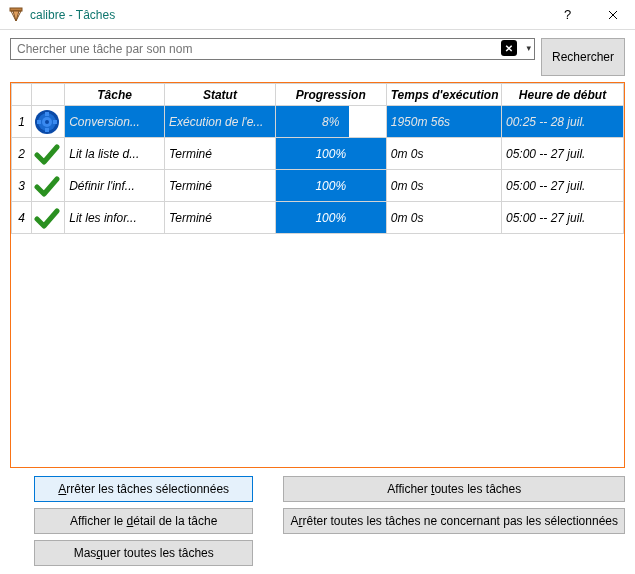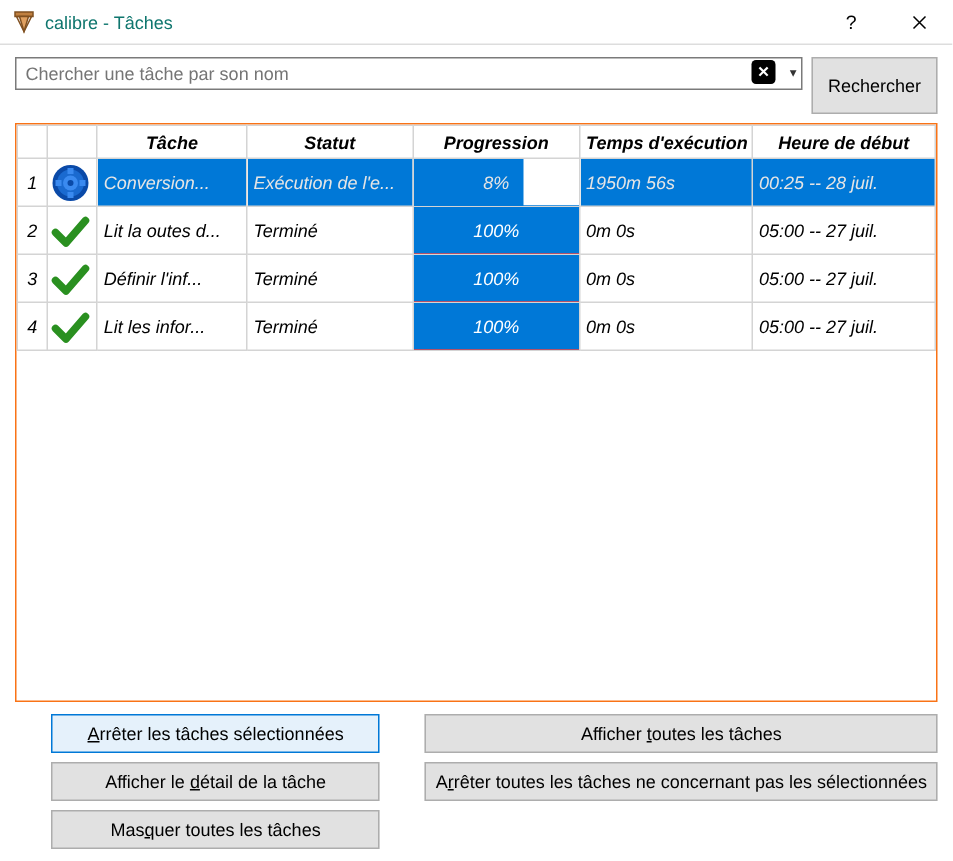--- a/index.html
+++ b/index.html
@@ -123,21 +123,21 @@
             <td>1950m 56s</td>
             <td>00:25 -- 28 juil.</td>
           </tr>
           <tr>
             <td class="rownum">2</td>
             <td class="iconcell">
               <svg width="26" height="26" viewBox="0 0 26 26">
                 <path d="M3 14 L10 21 L23 6" stroke="#2a9020" stroke-width="5" fill="none" stroke-linecap="round" stroke-linejoin="round"></path>
               </svg>
             </td>
-            <td>Lit la outes d...</td>
+            <td>Lit la liste d...</td>
             <td>Terminé</td>
             <td class="progress">
               <div class="bar" style="width:100%"></div>
               <div class="remain" style="width:0%"></div>
               <div class="lbl">100%</div>
             </td>
             <td>0m 0s</td>
             <td>05:00 -- 27 juil.</td>
           </tr>
           <tr>

